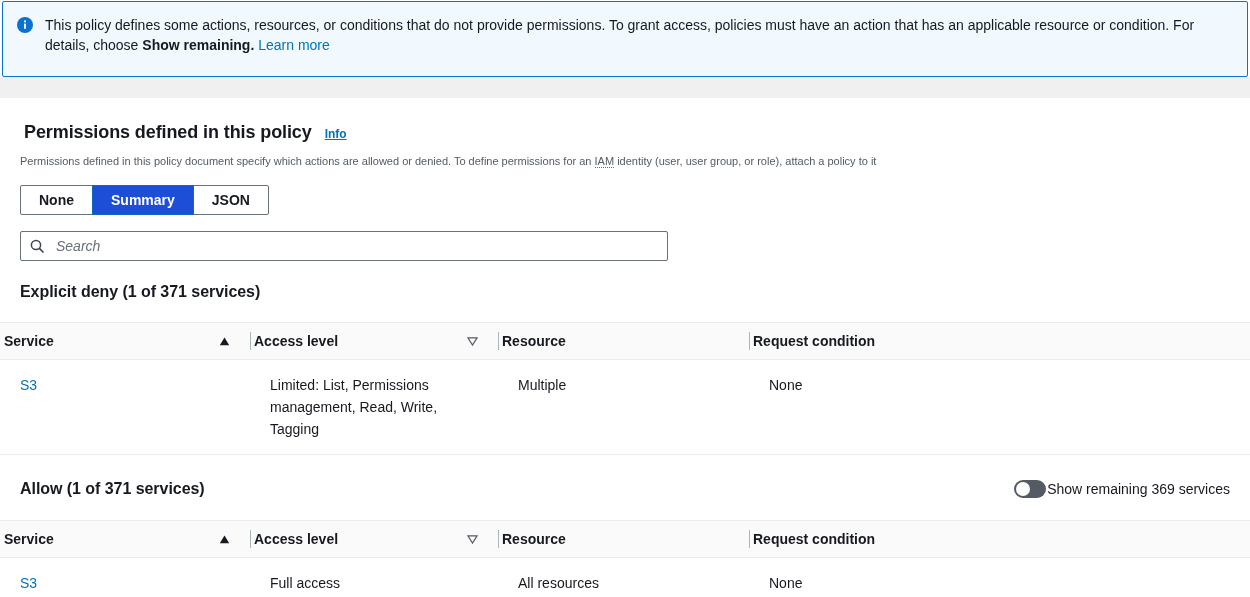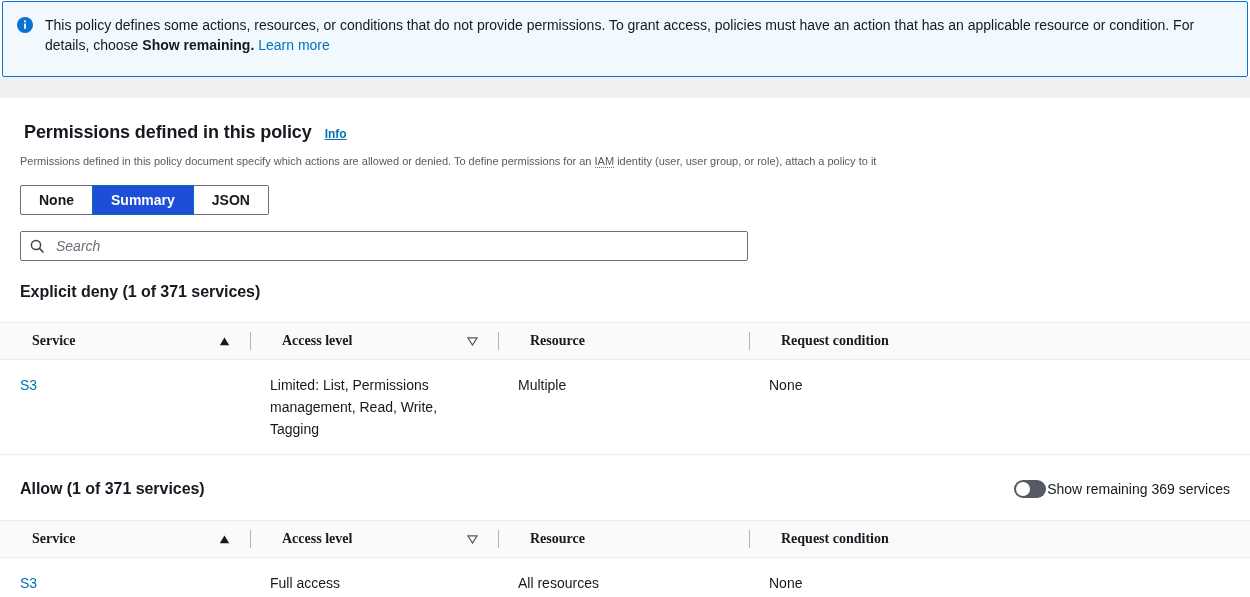--- a/index.html
+++ b/index.html
@@ -112,21 +112,21 @@
     background: #1d4ed8;
     border-color: #0a6cbb;
     color: #ffffff;
     position: relative;
     z-index: 2;
   }
 
   
   .search-box {
     margin-top: 16px;
-    width: 728px;
+    width: 648px;
     height: 30px;
     border: 1px solid #687078;
     border-radius: 2px;
     background: #ffffff;
     display: flex;
     align-items: center;
     padding: 0 9px;
   }
   .search-box svg { flex: 0 0 auto; display: block; }
   .search-box input {
@@ -197,23 +197,22 @@
     font-weight: 700;
     color: #16191f;
     text-align: left;
     padding: 0;
     vertical-align: middle;
   }
   .th-inner {
     display: flex;
     align-items: center;
     height: 100%;
-    padding-left: 32px;
+    padding-left: 4px;
     position: relative;
-    font-family: Liberation Serif, serif;
   }
   .th-inner.divided::before {
     content: "";
     position: absolute;
     left: 0; top: 9px; bottom: 9px;
     width: 1px;
     background: #aab7b8;
   }
   .th-label { flex: 1; }
   .sort-icon {

